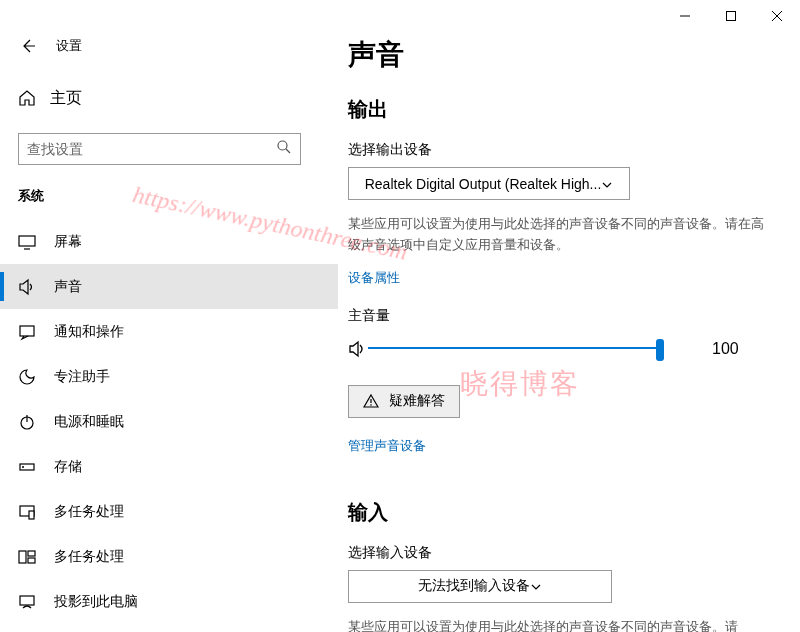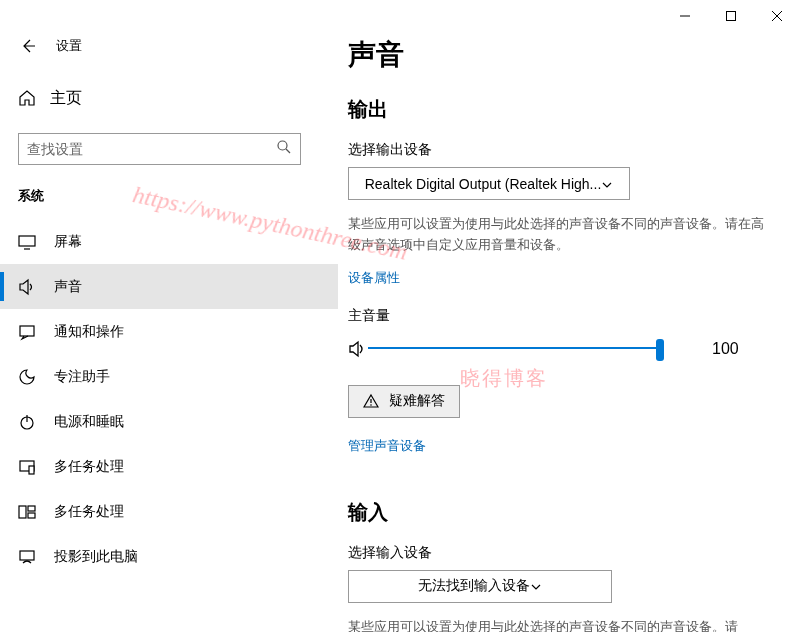--- a/index.html
+++ b/index.html
@@ -36,21 +36,21 @@
 .vol-label { font-size: 14px; margin-bottom: 12px; }
 .vol-row { display: flex; align-items: center; margin-bottom: 24px; }
 .vol-icon { width: 20px; height: 20px; }
 .slider { position: relative; width: 296px; height: 24px; }
 .slider-track { position: absolute; top: 10px; left: 0; right: 0; height: 2px; background: #0078d4; }
 .slider-thumb { position: absolute; top: 2px; width: 8px; height: 22px; background: #0078d4; border-radius: 3px; }
 .vol-val { font-size: 16px; margin-left: 48px; }
 .btn { display: inline-flex; align-items: center; gap: 10px; border: 1px solid #999; background: #efefef; height: 33px; padding: 0 14px; font-size: 14px; margin-bottom: 18px; }
 .btn .warn { width: 16px; height: 16px; }
 .watermark-url { position: absolute; left: 130px; top: 210px; font-size: 24px; color: rgba(255,50,60,0.35); font-style: italic; transform: rotate(12deg); pointer-events: none; font-family: serif; }
-.watermark-name { position: absolute; left: 460px; top: 365px; font-size: 20px; color: rgba(255,50,60,0.35); pointer-events: none; letter-spacing: 2px; }
+.watermark-name { position: absolute; left: 460px; top: 365px; font-size: 28px; color: rgba(255,50,60,0.35); pointer-events: none; letter-spacing: 2px; }
 </style>
 </head>
 <body>
 
 <div class="titlebar">
   <div class="wbtn">
       <svg viewBox="0 0 10 10">
         <line x1="0" y1="5" x2="10" y2="5" stroke="#000" stroke-width="1"></line>
       </svg>
     </div>
@@ -134,20 +134,29 @@
             <svg viewBox="0 0 18 18">
               <circle cx="9" cy="10" r="6" fill="none" stroke="#000" stroke-width="1.2"></circle>
               <line x1="9" y1="2" x2="9" y2="9" stroke="#000" stroke-width="1.2"></line>
             </svg>
           </span>
         <span>电源和睡眠</span>
       </div>
       <div class="nav-item">
         <span class="icon">
             <svg viewBox="0 0 18 18">
+              <rect x="2" y="6" width="14" height="6" fill="none" stroke="#000" stroke-width="1.2"></rect>
+              <circle cx="5" cy="9" r="1" fill="#000"></circle>
+            </svg>
+          </span>
+        <span>存储</span>
+      </div>
+      <div class="nav-item">
+        <span class="icon">
+            <svg viewBox="0 0 18 18">
               <rect x="2" y="3" width="14" height="10" fill="none" stroke="#000" stroke-width="1.2"></rect>
               <rect x="11" y="8" width="5" height="8" fill="#fff" stroke="#000" stroke-width="1.2"></rect>
             </svg>
           </span>
         <span>多任务处理</span>
       </div>
       <div class="nav-item">
         <span class="icon">
             <svg viewBox="0 0 18 18">
               <rect x="1" y="3" width="7" height="12" fill="none" stroke="#000" stroke-width="1.2"></rect>

